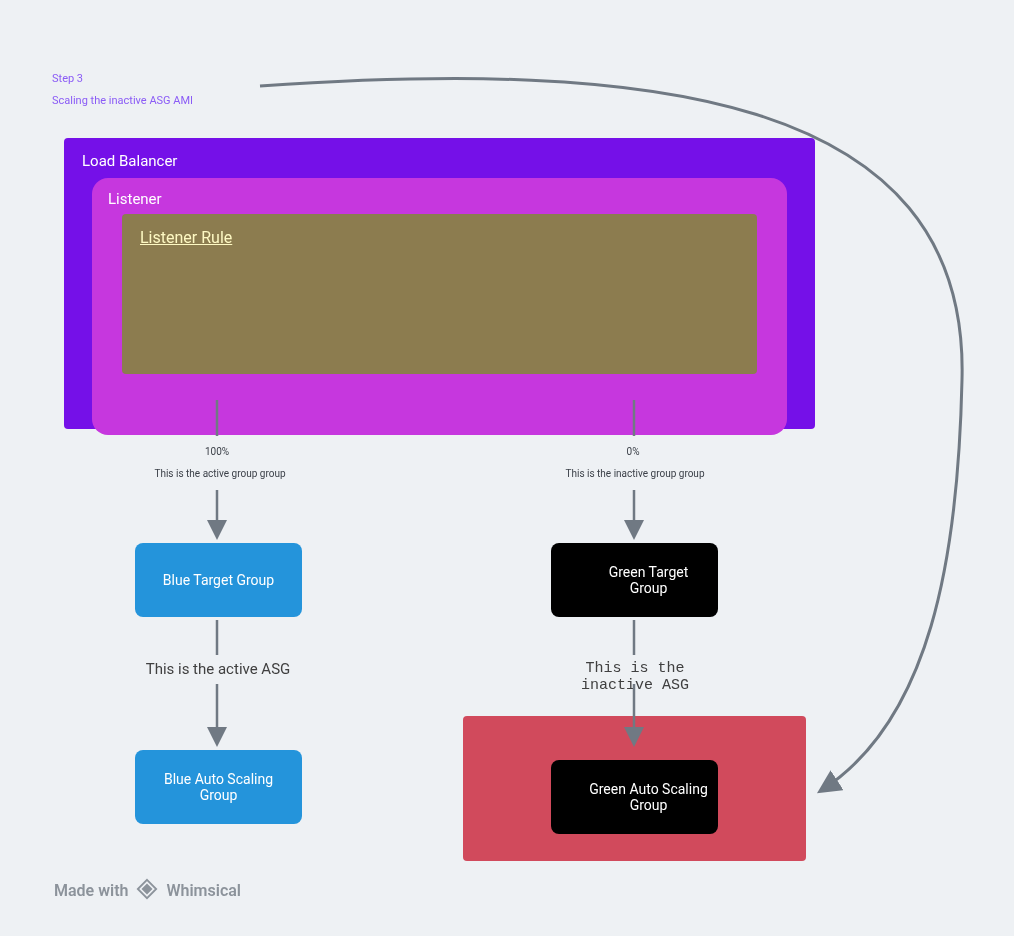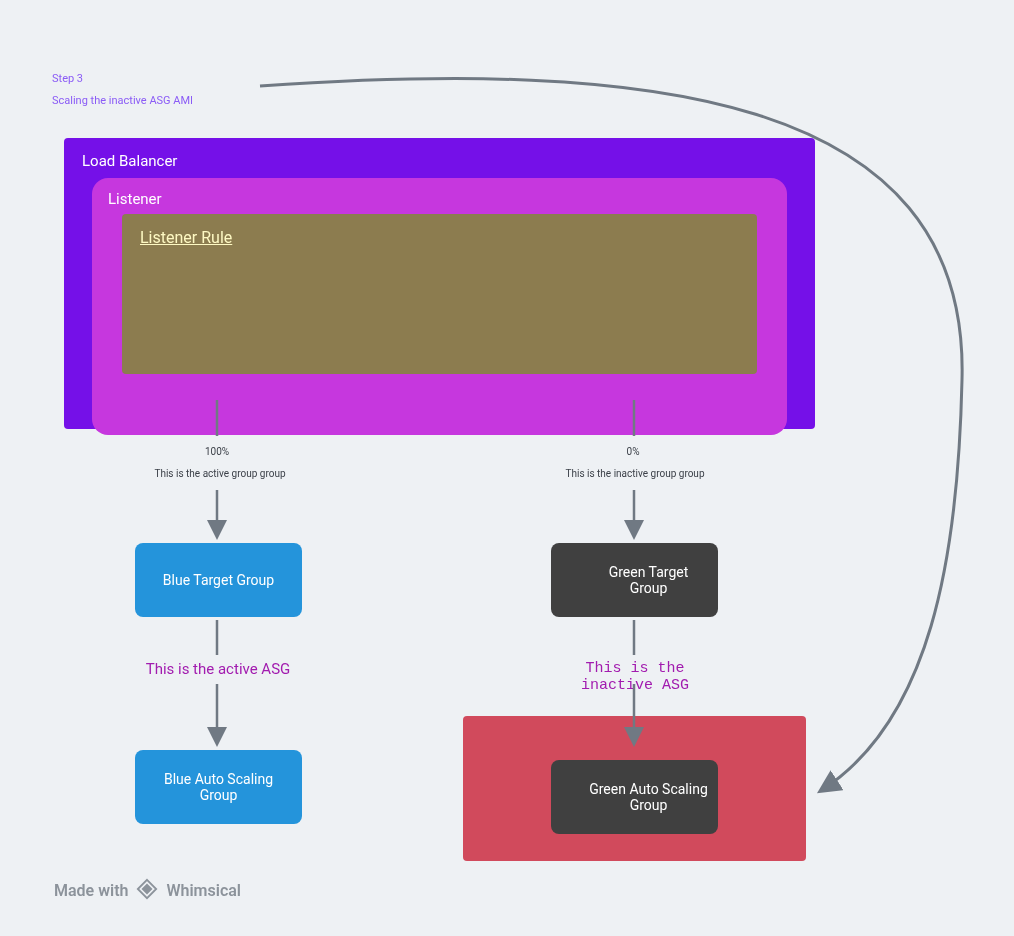--- a/index.html
+++ b/index.html
@@ -81,25 +81,25 @@
     align-items:center;
     justify-content:center;
     color:#fff;
     font-size:14px;
     text-align:center;
     border-radius:8px;
     padding:0 10px;
     box-sizing:border-box;
   }
   .blue-box{background:#2494DB;}
-  .green-box{background:#404040;padding-left:38px;}
+  .green-box{background:#000000;padding-left:38px;}
   .asg-caption{
     position:absolute;
     font-size:15px;
-    color:#a21caf;
+    color:#404040;
     text-align:center;
   }
   .red-panel{
     position:absolute;
     background:#D14A5C;
     border-radius:4px;
   }
   .made-with{
     position:absolute;
     left:54px;

